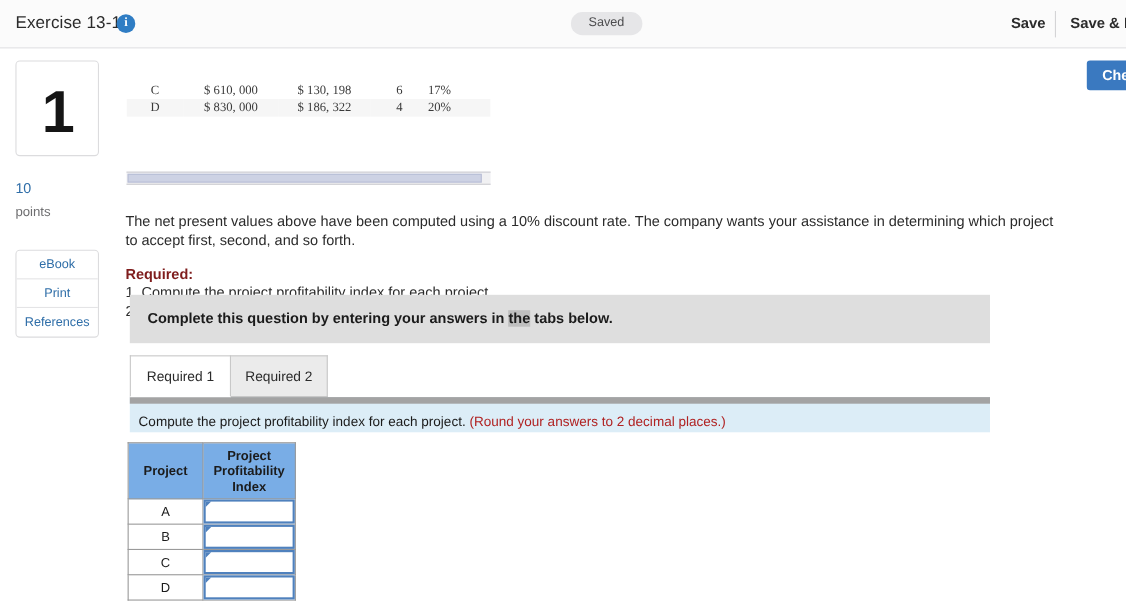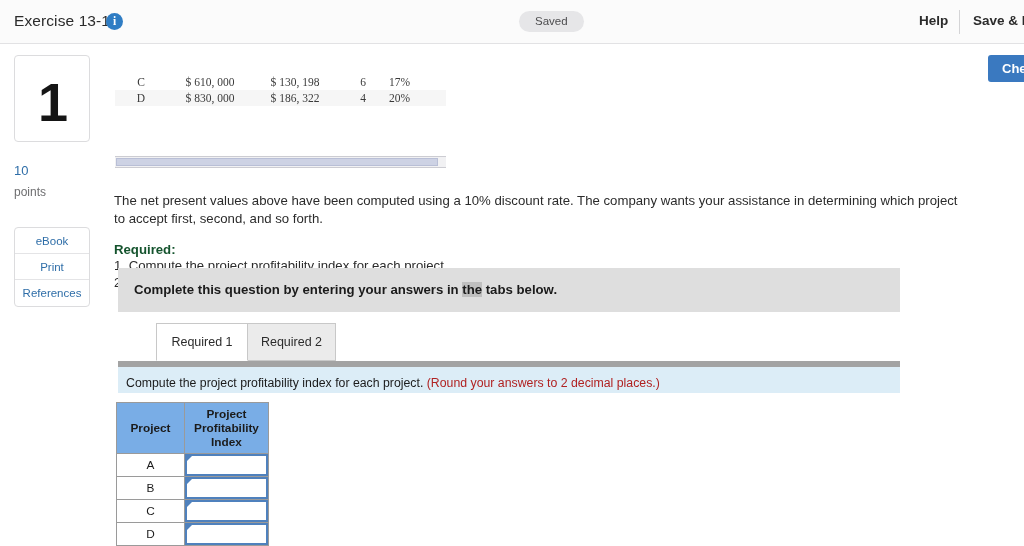--- a/index.html
+++ b/index.html
@@ -137,21 +137,21 @@
   }
 
   
   #intro-paragraph {
     position: absolute; left: 4px; top: 148px;
     width: 848px;
     font-size: 13.2px; line-height: 18px; color: #2b2b2b;
   }
   #required-heading {
     position: absolute; left: 4px; top: 198px;
-    font-size: 13.2px; font-weight: bold; color: #14532d;
+    font-size: 13.2px; font-weight: bold; color: #7f1d1d;
   }
   #required-item-1 {
     position: absolute; left: 4px; top: 214px;
     font-size: 13.2px; color: #2b2b2b;
   }
   #required-item-2 {
     position: absolute; left: 4px; top: 231px;
     font-size: 13.2px; color: #2b2b2b; white-space: nowrap;
   }
 
@@ -161,21 +161,21 @@
     width: 782px; height: 44px;
     background: #dedede;
   }
   #complete-banner-text {
     position: absolute; left: 16px; top: 14px;
     font-size: 13.2px; font-weight: bold; color: #1b1b1b;
   }
   .text-highlight { background: #bfbfbf; }
 
   
-  #tabs { position: absolute; left: 8px; top: 279px; width: 782px; height: 38px; margin-left: 38px; }
+  #tabs { position: absolute; left: 8px; top: 279px; width: 782px; height: 38px; }
   .tab {
     position: absolute; top: 0; height: 38px;
     border: 1px solid #c8c8c8;
     font-size: 12.5px; color: #2b2b2b;
     text-align: center; line-height: 37px;
     cursor: pointer;
   }
   #tab-required-1 {
     left: 0; width: 92px;
     background: #ffffff; border-bottom-color: #ffffff; z-index: 2;
@@ -233,21 +233,21 @@
     border-bottom: 5px solid transparent;
   }
 </style>
 </head>
 <body>
 
 <div id="topbar">
   <div id="exercise-title">Exercise 13-11</div>
   <div id="info-icon">i</div>
   <div id="saved-badge">Saved</div>
-  <div id="help-link">Help</div>
+  <div id="help-link">Save</div>
   <div id="topbar-divider"></div>
   <div id="saveexit-link">Save &amp; Exit</div>
 </div>
 
 <button id="check-button">Check my work</button>
 
 <div id="sidebar">
   <div id="question-number-box">
     <div id="question-number">1</div>
   </div>

